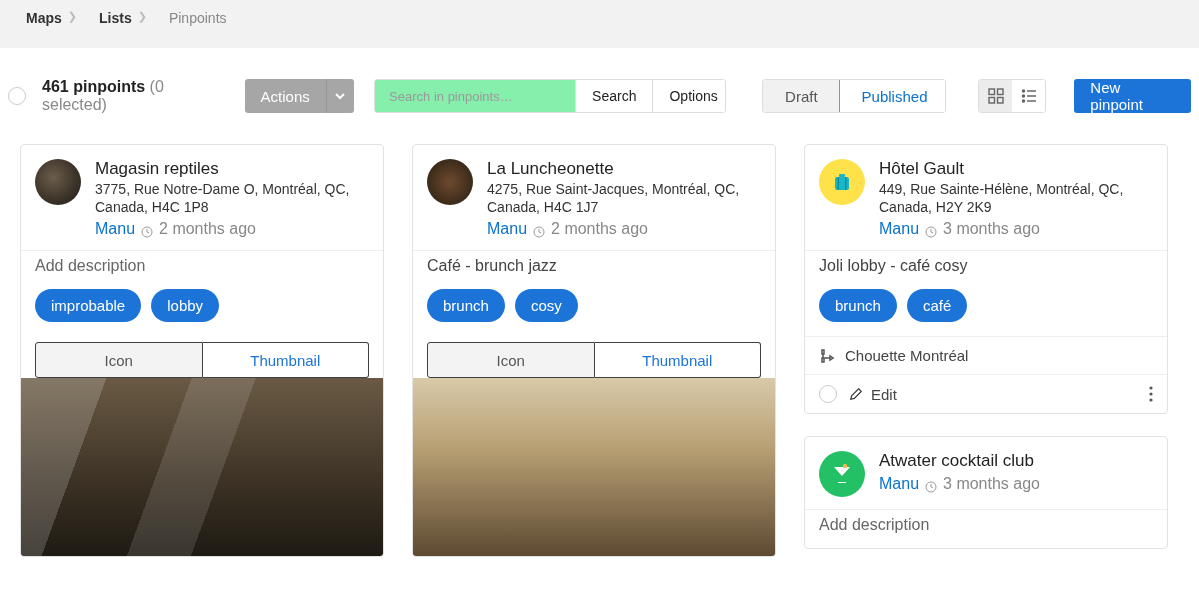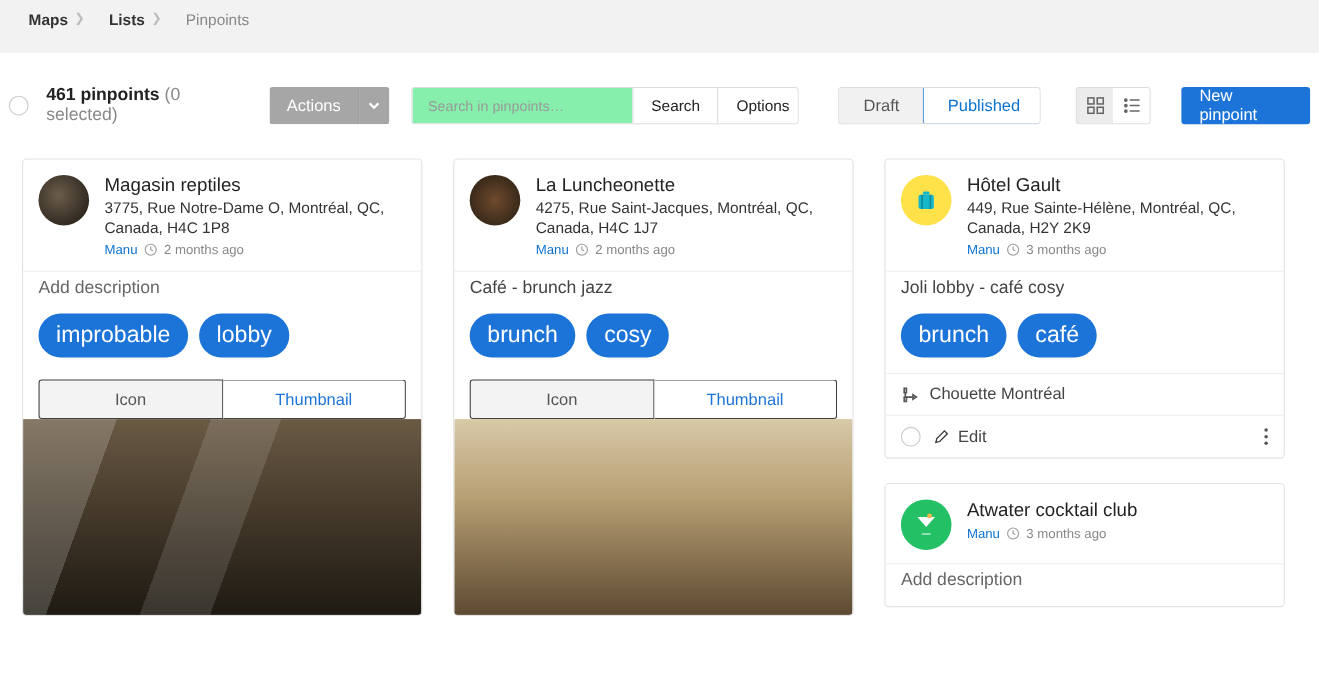--- a/index.html
+++ b/index.html
@@ -171,39 +171,39 @@
     position: relative;
     overflow: hidden;
   }
   .avatar-photo1 { background: radial-gradient(circle at 40% 40%, #6b5d4a 0%, #3b3228 60%, #1f1b15 100%); }
   .avatar-photo2 { background: radial-gradient(circle at 50% 50%, #6e4a2e 0%, #3b2a1a 70%); }
   .avatar-icon-yellow { background: #ffe14a; display:flex;align-items:center;justify-content:center; }
   .avatar-icon-green  { background: #23c066; display:flex;align-items:center;justify-content:center; }
 
   .card-title { font-size: 17px; font-weight: 500; margin: 0 0 2px 0; }
   .card-addr  { font-size: 14px; color: #333; line-height: 1.25; }
-  .card-meta  { font-size: 12px; margin-top: 4px; color: #888; display:flex; align-items:center; gap:6px; }
+  .card-meta  { font-size: 16px; margin-top: 4px; color: #888; display:flex; align-items:flex-end; gap:6px; }
   .card-meta .author { color: #0b72d0; }
   .clock-icon { width:12px; height:12px; display:inline-block; }
 
   .card-desc {
     padding: 6px 14px 14px 14px;
     font-size: 16px;
     color: #444;
     border-top: 1px solid #eee;
   }
   .card-desc.placeholder { color: #666; }
 
   .tags-row { padding: 0 14px 14px 14px; display:flex; gap:10px; }
   .tag-pill {
     background: #1c74d8;
     color: #fff;
     border-radius: 20px;
     padding: 8px 16px;
-    font-size: 21px;
+    font-size: 15px;
   }
 
   .tab-toggle {
     display: flex;
     margin: 6px 14px 0 14px;
     height: 36px;
   }
   .tab-half {
     flex: 1;
     display: flex; align-items:center; justify-content:center;

